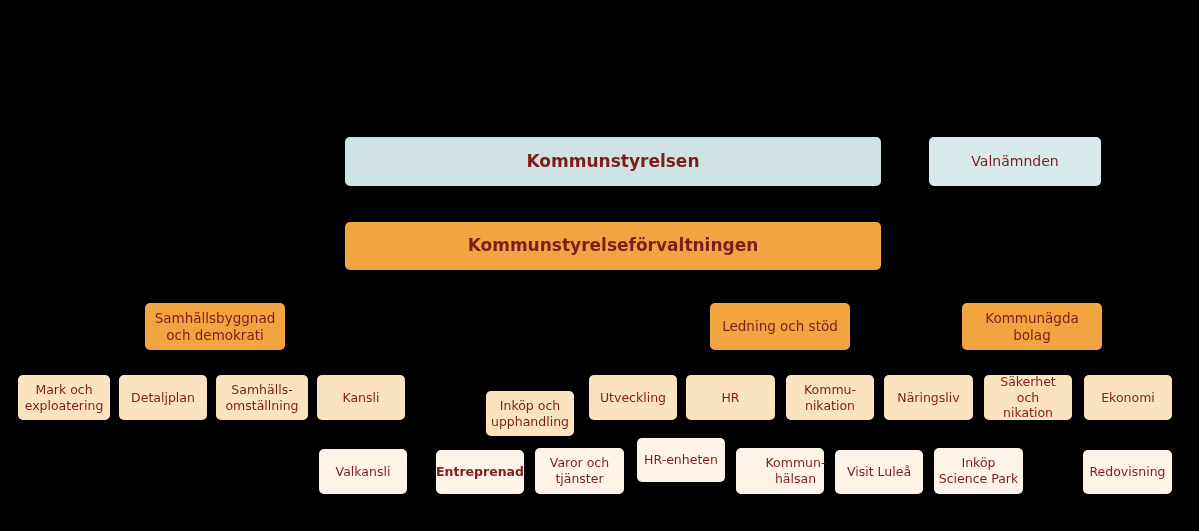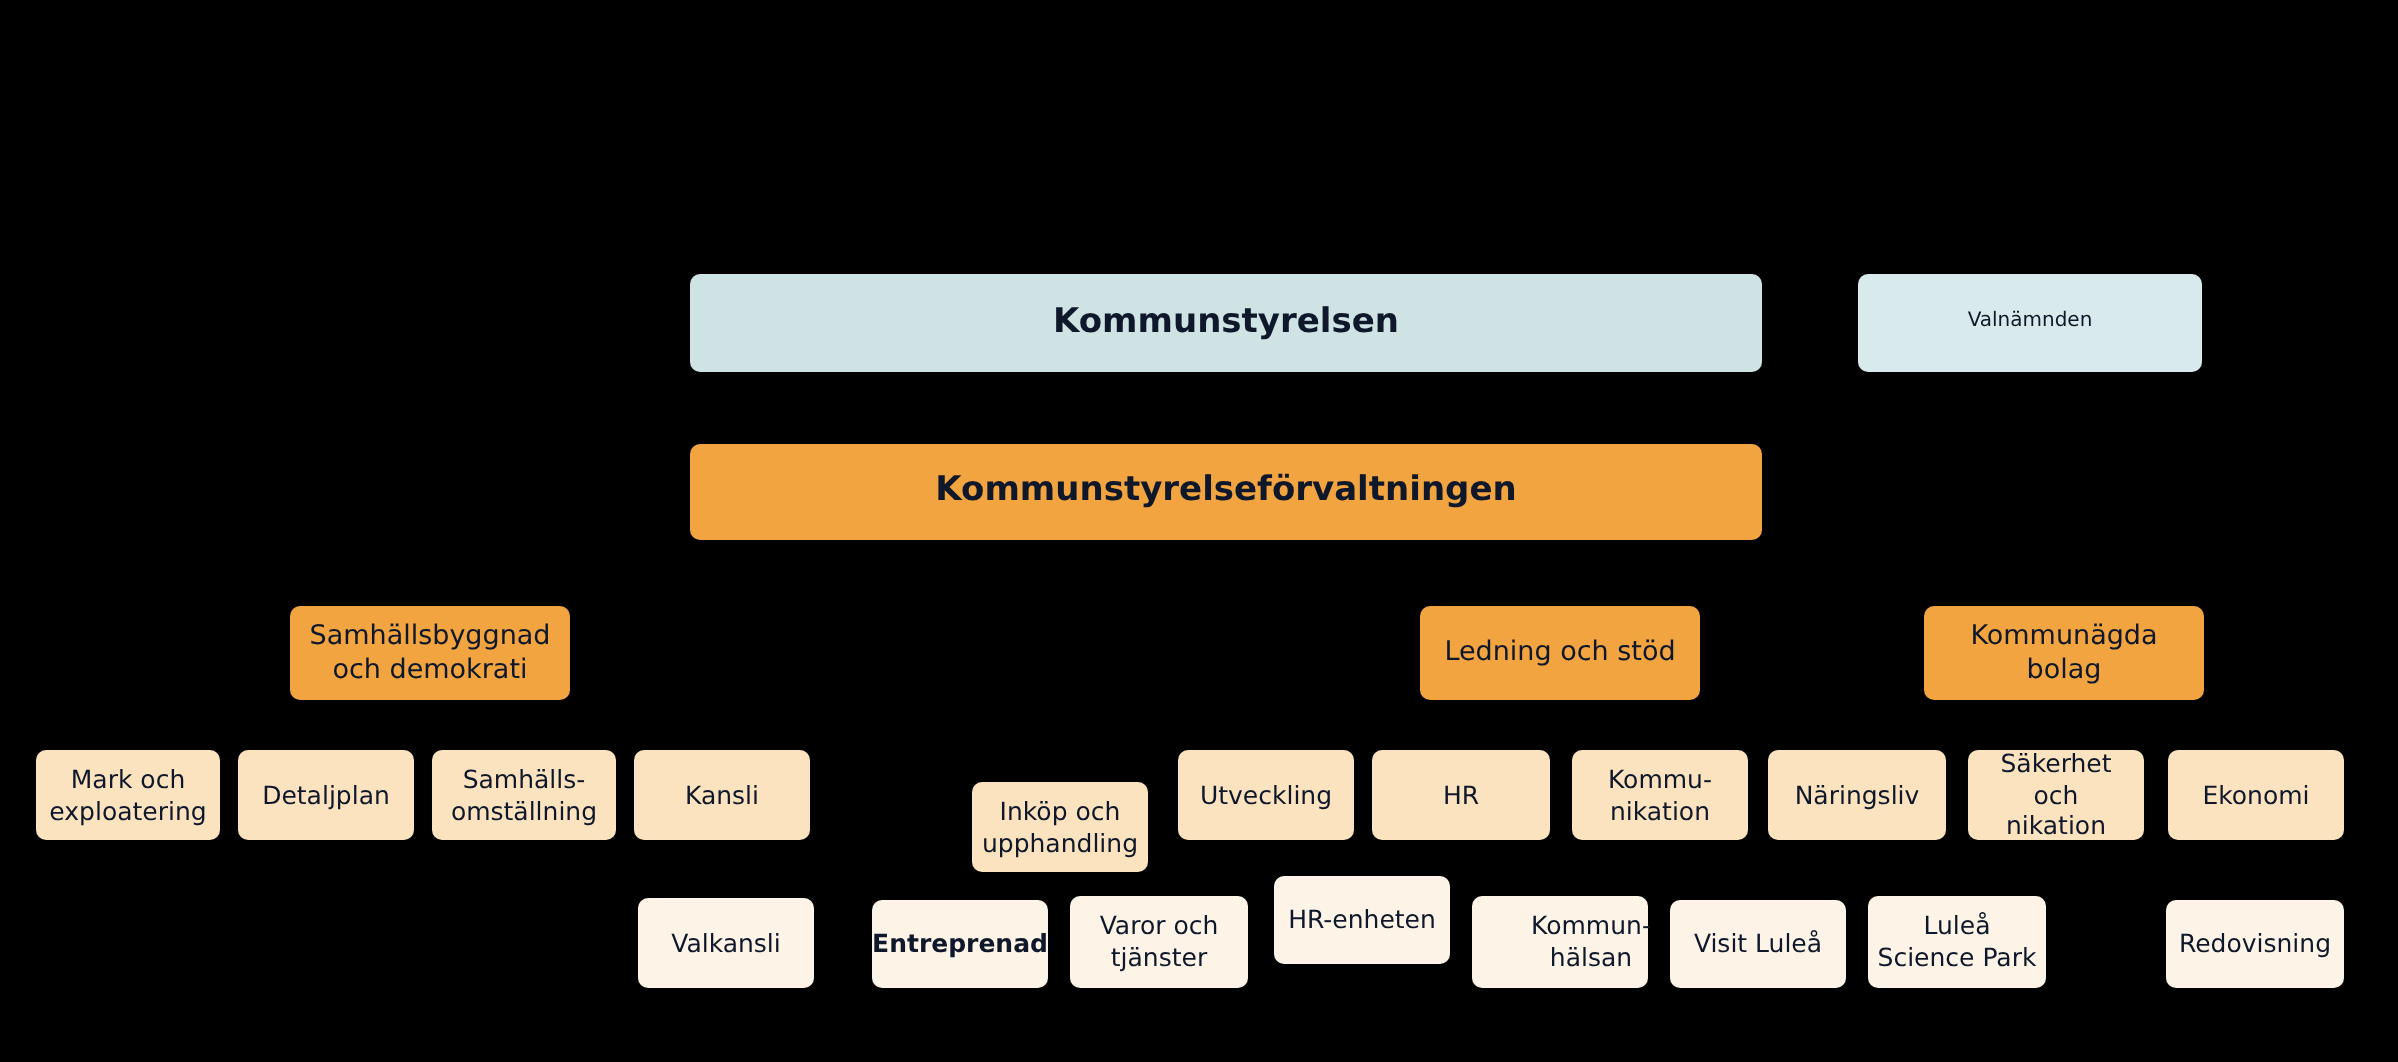--- a/index.html
+++ b/index.html
@@ -16,34 +16,34 @@
     width: 1199px;
     height: 531px;
   }
   .box {
     position: absolute;
     display: flex;
     align-items: center;
     justify-content: center;
     text-align: center;
     border-radius: 5px;
-    color: #0f172a;
+    color: #7f1d1d;
     white-space: pre-line;
     line-height: 1.25;
     box-sizing: border-box;
     padding: 2px 4px;
   }
   .teal   { background: #cfe3e4; }
   .teal2  { background: #d9eaec; }
   .orange { background: #f1a440; }
   .peach  { background: #fbe3bf; }
   .cream  { background: #fdf4e7; }
 
   .h1 { font-size: 17px; font-weight: 700; }
-  .h2 { font-size: 10px; font-weight: 400; text-align: right; }
+  .h2 { font-size: 14px; font-weight: 400; text-align: right; }
   .h3 { font-size: 13.5px; font-weight: 400; }
   .sm { font-size: 12.5px; font-weight: 400; }
 
   
   #nb-kommunstyrelsen            { left: 345px;  top: 137px; width: 536px; height: 49px; }
   #nb-valnamnden                 { left: 929px;  top: 137px; width: 172px; height: 49px; }
   
   #nb-kommunstyrelseforvaltningen{ left: 345px;  top: 222px; width: 536px; height: 48px; }
   
   #nb-samhallsbyggnad            { left: 145px;  top: 303px; width: 140px; height: 47px; }
@@ -105,17 +105,17 @@
   <div class="box peach sm" id="nb-ekonomi">Ekonomi</div>
 
   <div class="box cream sm" id="nb-valkansli">Valkansli</div>
   <div class="box cream sm" id="nb-entreprenad">Entreprenad</div>
   <div class="box cream sm" id="nb-varor-och-tjanster">Varor och
 tjänster</div>
   <div class="box cream sm" id="nb-hr-enheten">HR-enheten</div>
   <div class="box cream sm" id="nb-kommunhalsan">Kommun-
 hälsan</div>
   <div class="box cream sm" id="nb-visit-lulea">Visit Luleå</div>
-  <div class="box cream sm" id="nb-lulea-science-park">Luleå
+  <div class="box cream sm" id="nb-lulea-science-park">Inköp
 Science Park</div>
   <div class="box cream sm" id="nb-redovisning">Redovisning</div>
 
 </div>
 
 </body></html>

